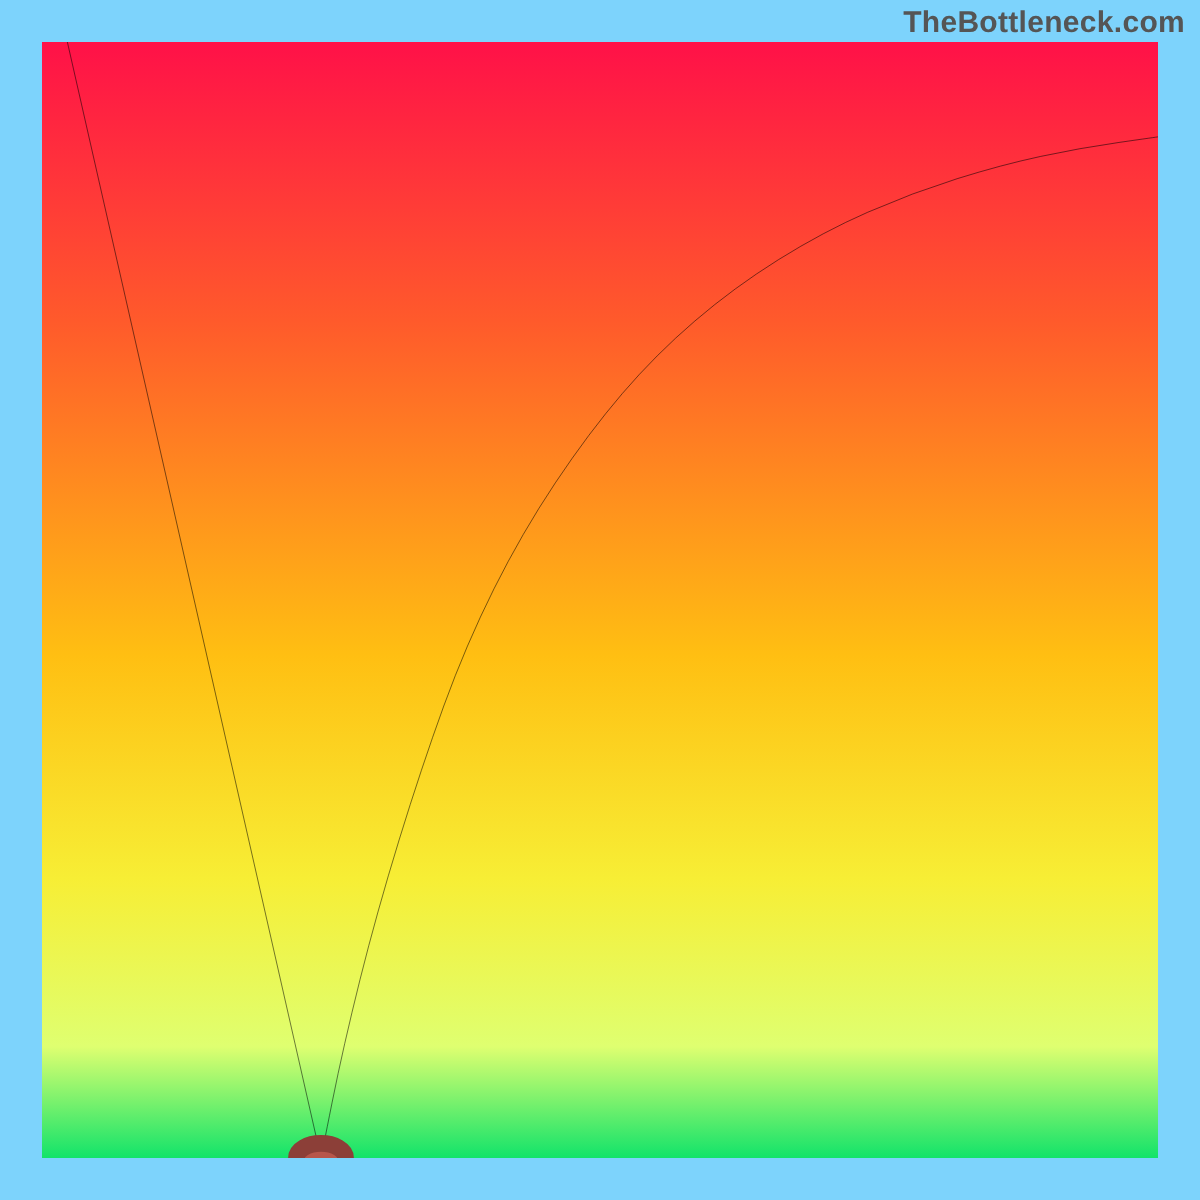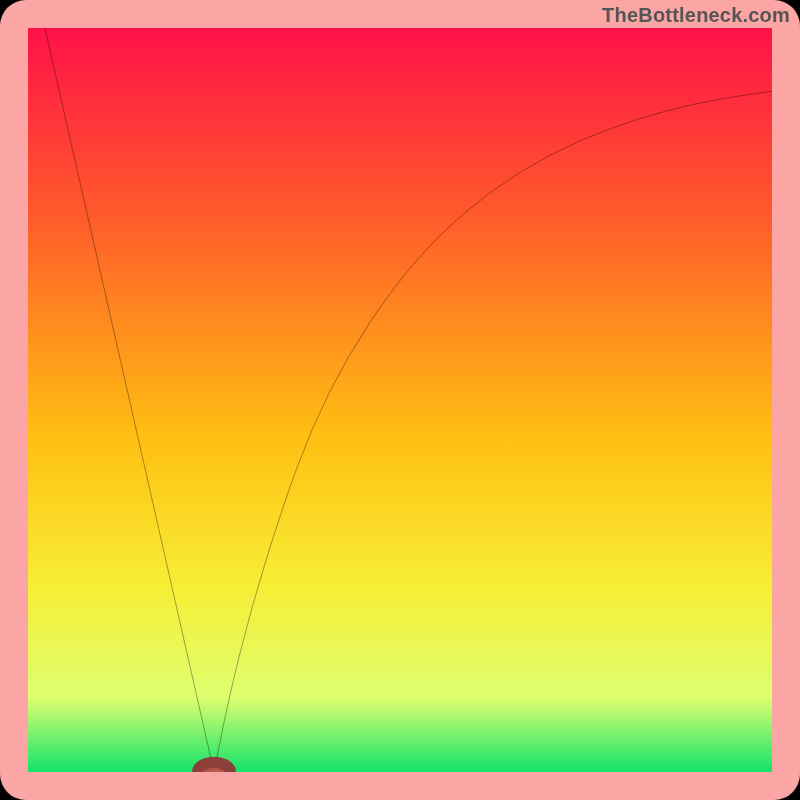--- a/index.html
+++ b/index.html
@@ -8,22 +8,21 @@
     width: 800px;
     height: 800px;
     background: #000;
     font-family: Arial, Helvetica, sans-serif;
     overflow: hidden;
   }
   .frame {
     position: relative;
     width: 800px;
     height: 800px;
-    background: #fca5a5;
-    border-radius: 26px;
+    background: #7dd3fc;
   }
   .watermark {
     position: absolute;
     top: 4px;
     right: 10px;
     color: #555;
     font-size: 20px;
     font-weight: bold;
     letter-spacing: 0.2px;
     z-index: 5;

